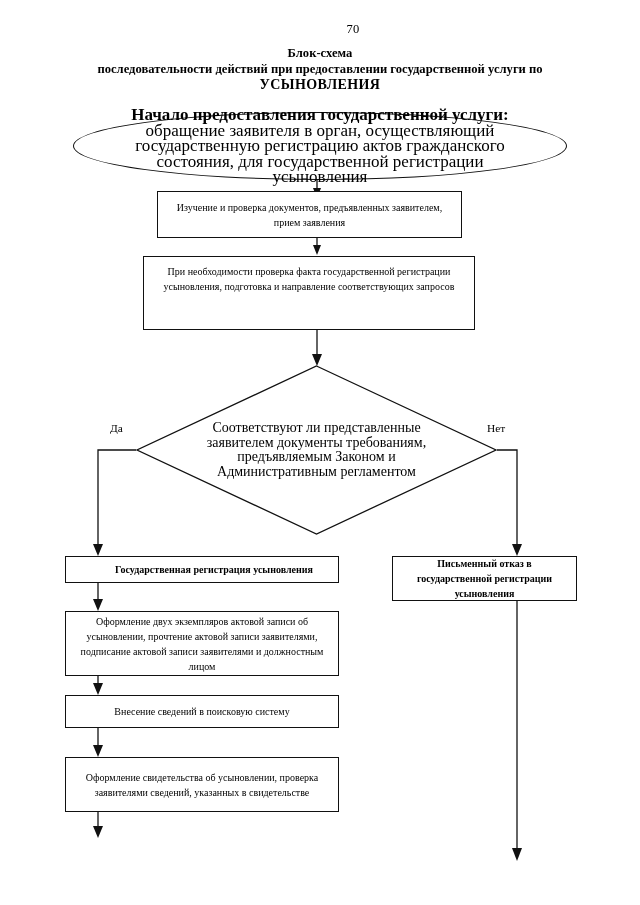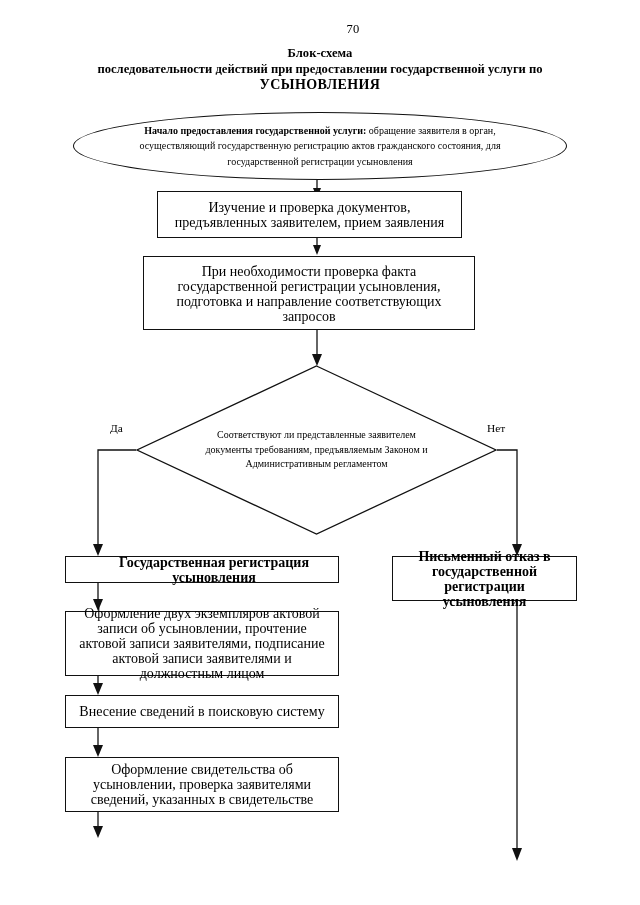--- a/index.html
+++ b/index.html
@@ -53,42 +53,42 @@
   
   .node {
     position: absolute;
     box-sizing: border-box;
     border: 1px solid #111;
     background: #ffffff;
     display: flex;
     align-items: center;
     justify-content: center;
     text-align: center;
-    font-size: 14px;
+    font-size: 10px;
     line-height: 15px;
     padding: 4px 8px;
   }
   .node.bold {
     border-width: 1.6px;
     font-weight: bold;
   }
   .node .txt { display: block; width: 100%; }
 
   
   .oval {
     position: absolute;
     box-sizing: border-box;
     border: 1.3px solid #111;
     border-radius: 50% / 50%;
     background: #fff;
     display: flex;
     align-items: center;
     justify-content: center;
     text-align: center;
-    font-size: 10px;
+    font-size: 17px;
     line-height: 15.5px;
     font-weight: bold;
     padding: 6px 46px;
   }
   .oval .lead { font-weight: bold; }
   .oval .rest { font-weight: normal; }
 
   
   .diamond-wrap {
     position: absolute;
@@ -102,21 +102,21 @@
   .diamond-label {
     position: absolute;
     top: 0;
     left: 0;
     width: 100%;
     height: 100%;
     display: flex;
     align-items: center;
     justify-content: center;
     text-align: center;
-    font-size: 10px;
+    font-size: 14px;
     line-height: 14.5px;
     pointer-events: none;
   }
   .diamond-label span { display: block; width: 62%; }
 
   
   .branch-label {
     position: absolute;
     font-size: 11.4px;
     line-height: 13px;

